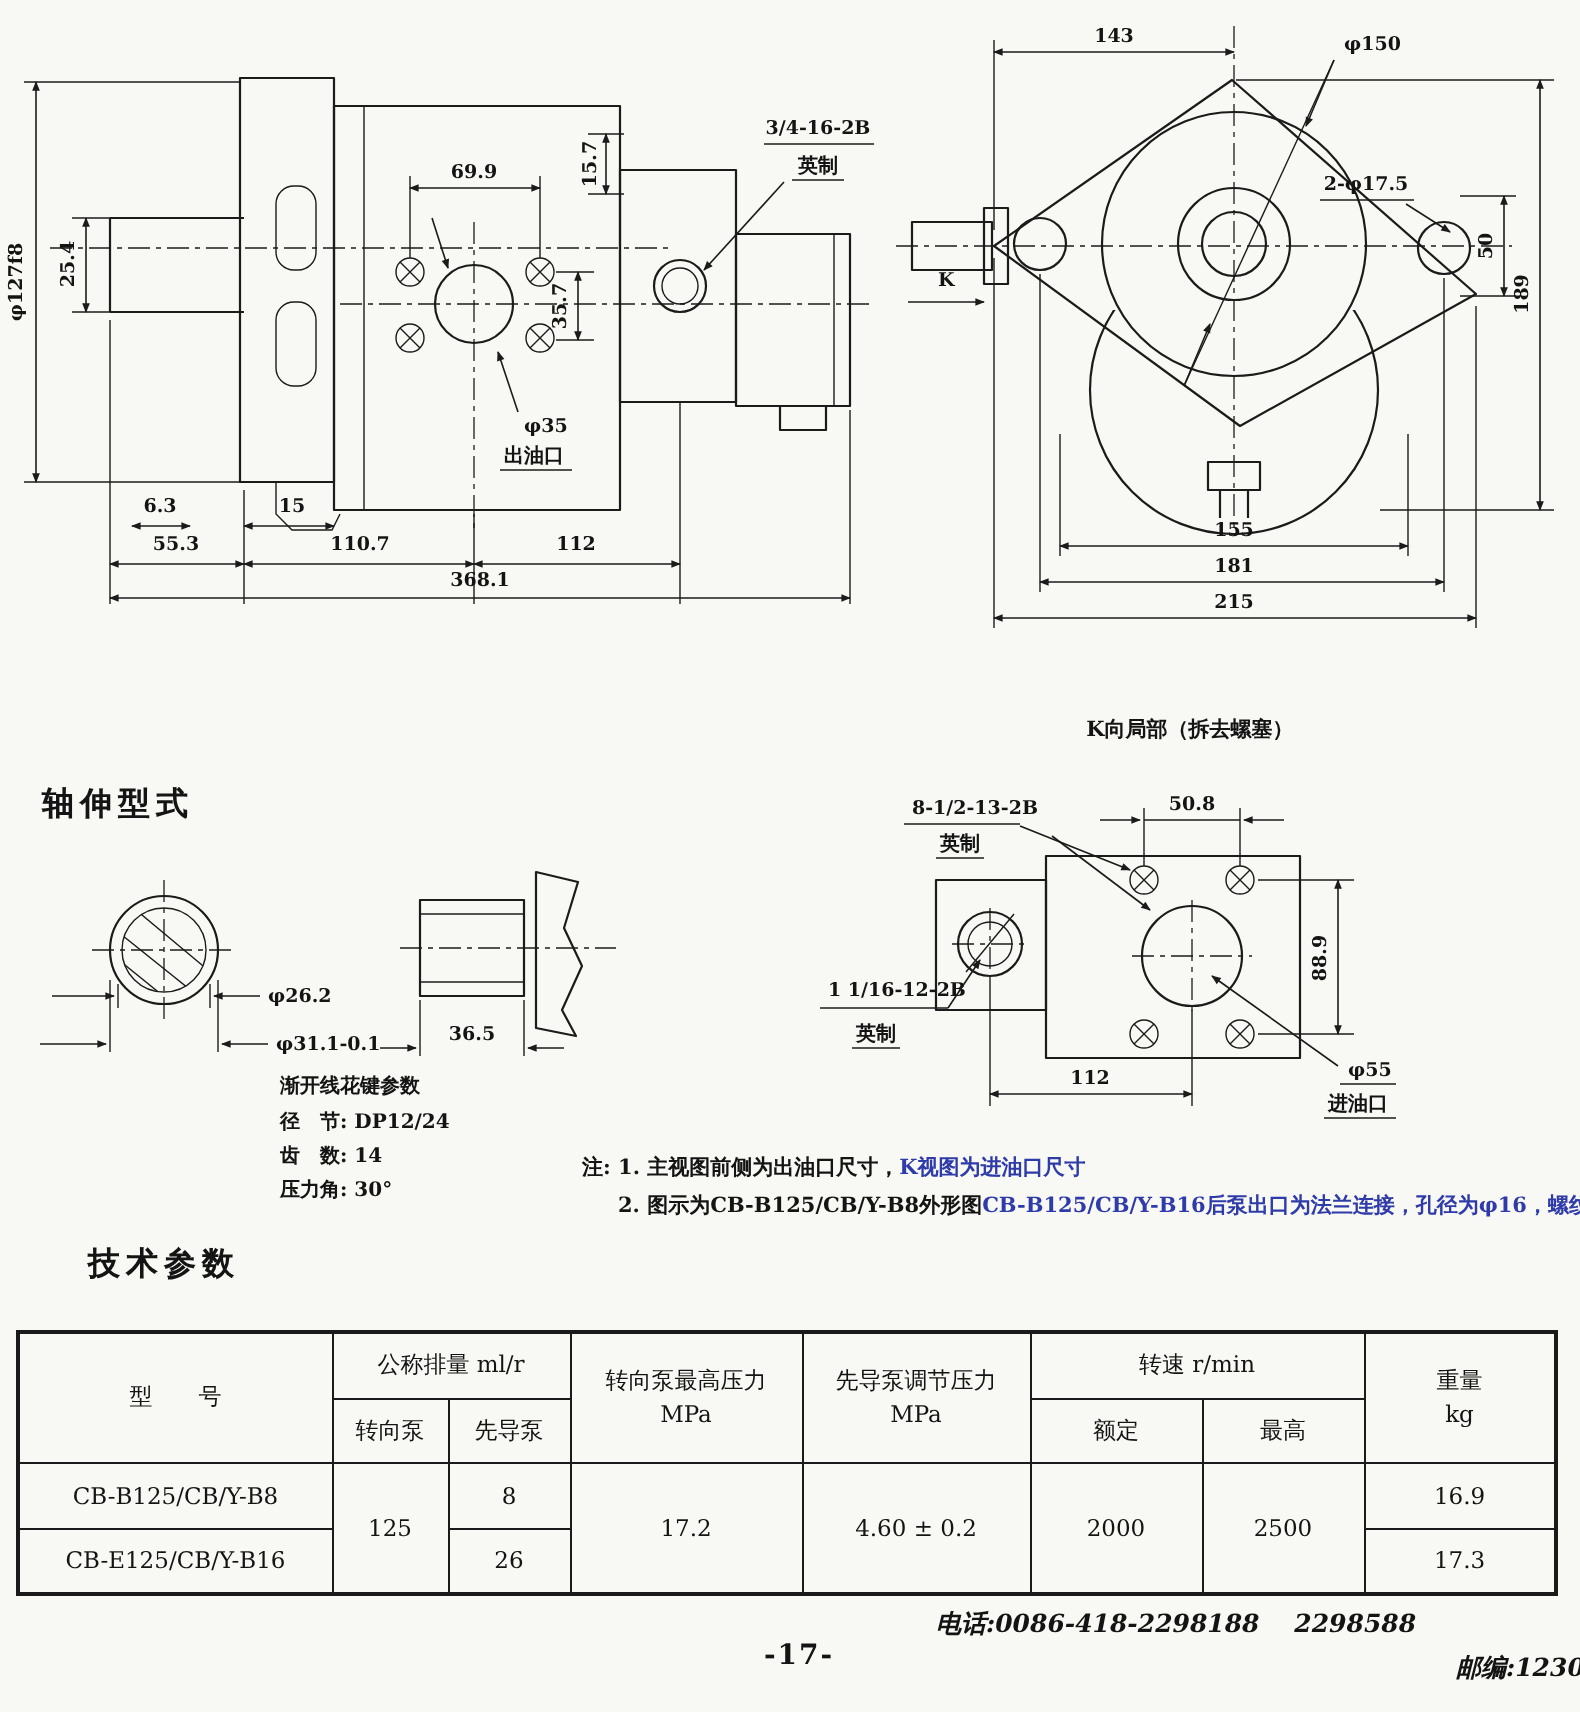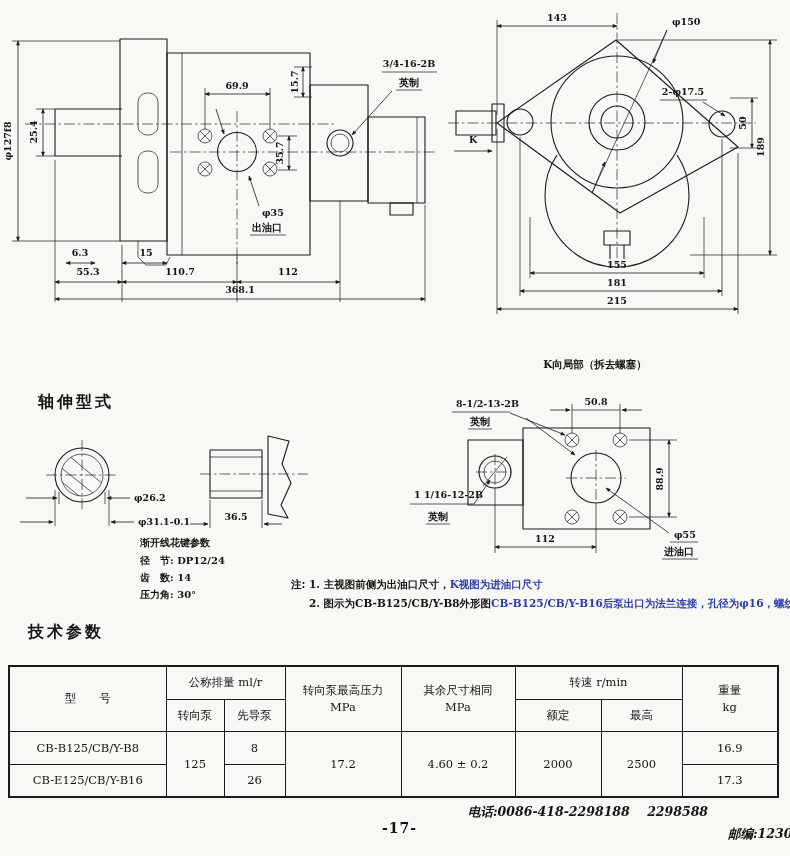--- a/index.html
+++ b/index.html
@@ -168,21 +168,21 @@
       <text class="td tm" x="177" y="281">181</text>
       <line class="tn" x1="57" y1="124" x2="57" y2="309"></line>
       <line class="tn" x1="298" y1="148" x2="298" y2="309"></line>
       <line class="d2" x1="57" y1="304" x2="298" y2="304"></line>
       <text class="td tm" x="177" y="299">215</text>
       <text class="td" x="29" y="138">K</text>
       <line class="dm" x1="14" y1="146" x2="52" y2="146"></line>
     </g>
   </svg>
 
-  <div class="abs sect-title" style="left:38px;top:392px">轴伸型式</div>
+  <div class="abs sect-title" style="left:21px;top:392px">轴伸型式</div>
 
   <svg style="left:10;top:428" width="310" height="182" viewBox="0 0 310 182">
     <defs>
         <clipPath id="clipSpl">
           <circle cx="72" cy="47" r="21"></circle>
         </clipPath>
       </defs>
     <g>
       <line class="cl" x1="72" y1="12" x2="72" y2="84"></line>
       <line class="cl" x1="36" y1="47" x2="108" y2="47"></line>
@@ -280,21 +280,21 @@
     </g>
   </svg>
 
   <div class="abs note" style="left:291px;top:579px">
     <span>注: 1. 主视图前侧为出油口尺寸，</span><span class="blue">K视图为进油口尺寸</span>
   </div>
   <div class="abs note" style="left:309px;top:598px">
     <span>2. 图示为CB-B125/CB/Y-B8外形图</span><span class="blue">CB-B125/CB/Y-B16后泵出口为法兰连接，孔径为φ16，螺纹孔为4-</span>
   </div>
 
-  <div class="abs sect-title" style="left:28px;top:622px">技术参数</div>
+  <div class="abs sect-title" style="left:44px;top:622px">技术参数</div>
 
   <table class="spec">
     <colgroup>
       <col style="width:157px">
         <col style="width:58px">
         <col style="width:61px">
       <col style="width:116px">
         <col style="width:114px">
         <col style="width:86px">
       <col style="width:81px">
@@ -302,21 +302,21 @@
     </colgroup>
     <tbody>
         <tr style="height:33px">
       <td rowspan="2">型　　号</td>
       <td colspan="2">公称排量 ml/r</td>
       <td rowspan="2" class="h2l">
         <div>转向泵最高压力</div>
         <div>MPa</div>
       </td>
       <td rowspan="2" class="h2l">
-        <div>其余尺寸相同</div>
+        <div>先导泵调节压力</div>
         <div>MPa</div>
       </td>
       <td colspan="2">转速 r/min</td>
       <td rowspan="2" class="h2l">
         <div>重量</div>
         <div>kg</div>
       </td>
     </tr>
     <tr style="height:32px">
       <td>转向泵</td>

